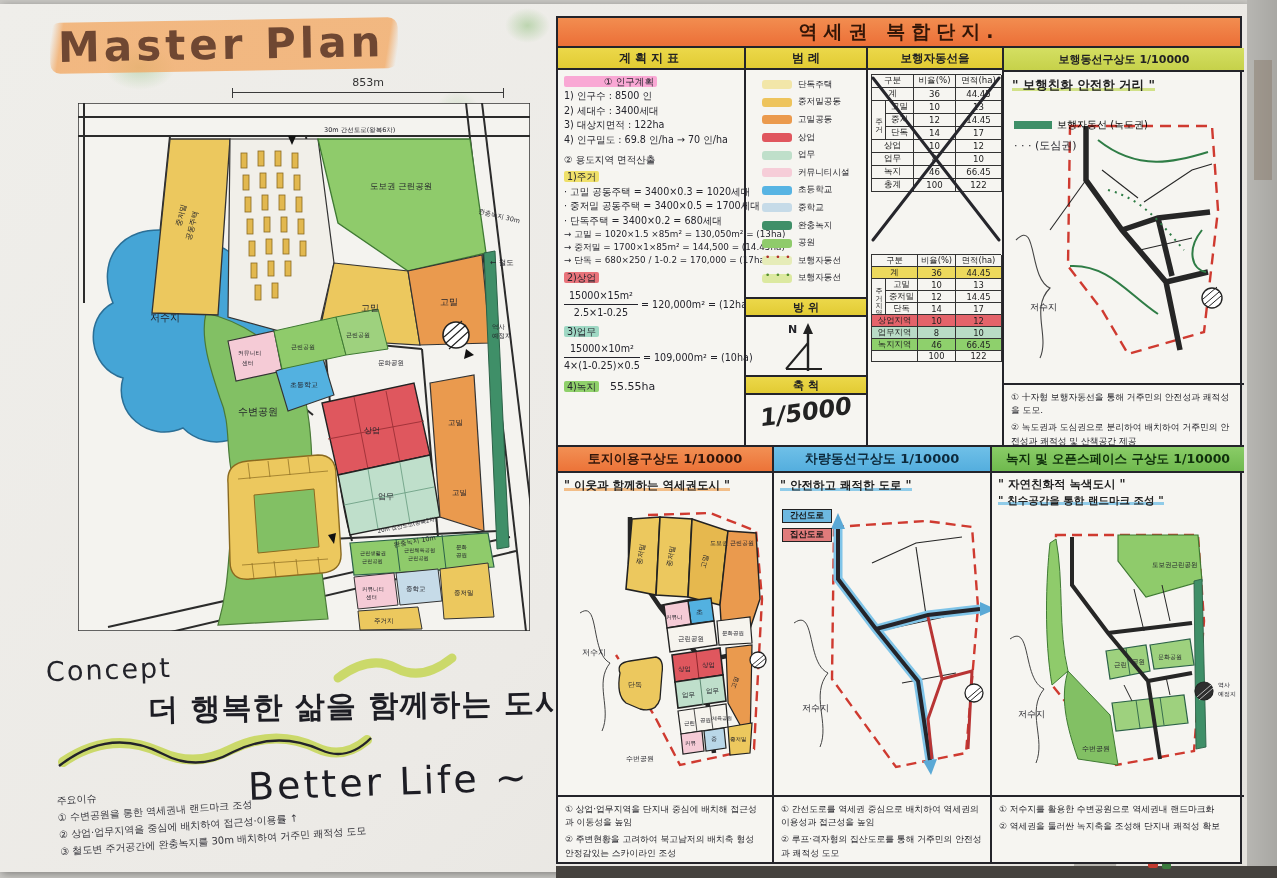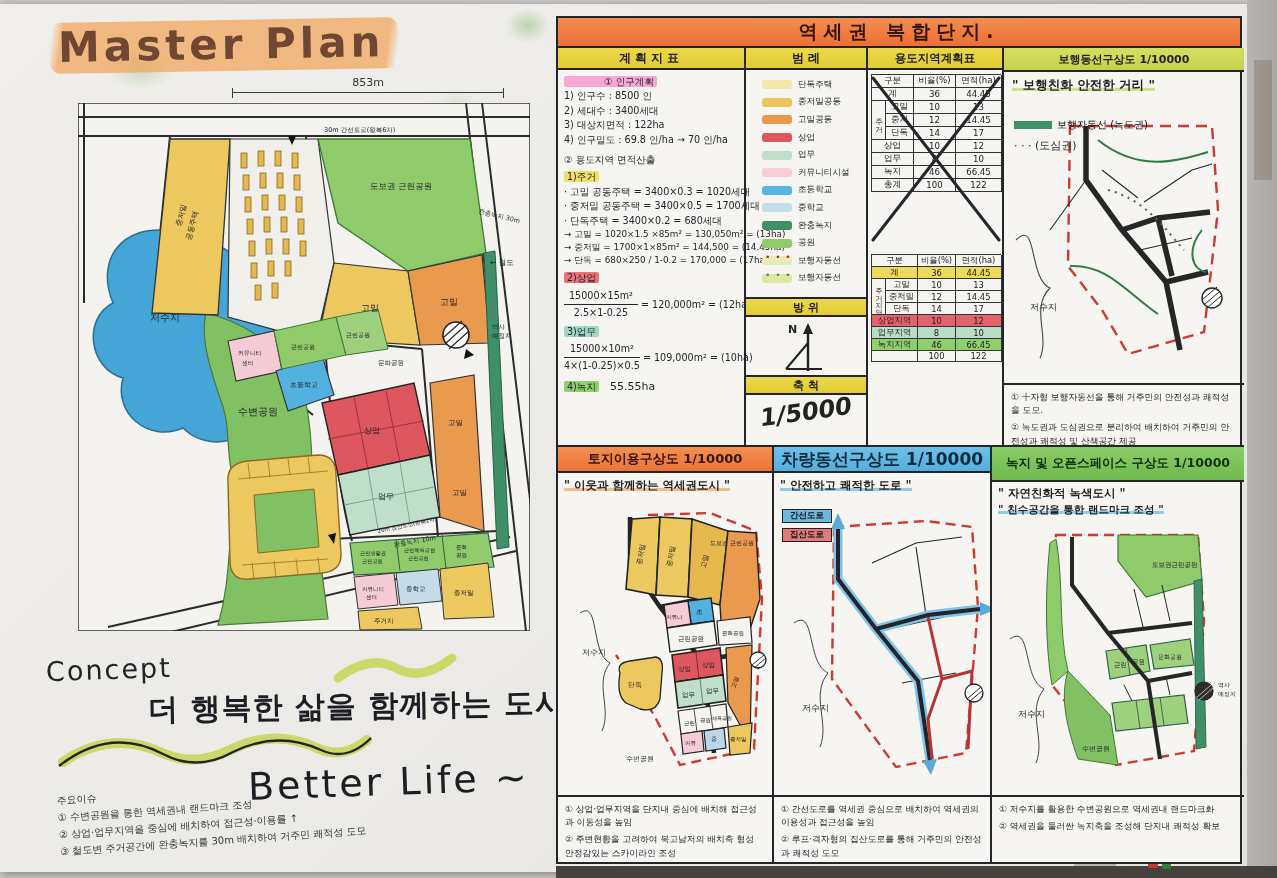--- a/index.html
+++ b/index.html
@@ -335,21 +335,21 @@
         <path d="M34 8 V52" stroke="#222" stroke-width="2.4" fill="none"></path>
         <polygon points="29,15 34,4 39,15" fill="#222"></polygon>
         <path d="M12 50 L34 24" stroke="#222" stroke-width="2" fill="none"></path>
         <path d="M12 50 H48" stroke="#222" stroke-width="2" fill="none"></path>
       </svg>
       <div class="phead yhead abs" style="left:0;top:327px;width:100%;height:20px;font-size:11px;border-top:2px solid #24242a">축  척</div>
       <div class="abs" style="left:0;top:350px;width:100%;text-align:center;font-size:24px;font-weight:bold;font-style:italic;color:#222;transform:rotate(-8deg)">1/5000</div>
     </div>
 
     <div class="abs panel" style="left:310px;top:30px;width:136px;height:397px;border-right:2px solid #24242a">
-      <div class="phead yhead" style="height:22px;font-size:11.5px">용도지역계획표</div>
+      <div class="phead yhead" style="height:22px;font-size:11.5px">보행자동선을</div>
 
       <div class="abs" style="left:3px;top:26px;width:130px;height:170px">
         <div class="ttab" style="grid-template-columns:14px 28px 42px 46px;border-top:1px solid #333;border-left:1px solid #333">
           <div style="grid-column:1/3">구분</div>
             <div>비율(%)</div>
             <div>면적(ha)</div>
           <div style="grid-column:1/3">계</div>
             <div>36</div>
             <div>44.45</div>
           <div style="grid-row:3/6;writing-mode:vertical-rl;font-size:7.5px">주거</div>
@@ -514,21 +514,21 @@
         <text x="22" y="152" font-size="8">저수지</text>
         <text x="66" y="258" font-size="7">수변공원</text>
       </svg>
       <div class="note-box abs" style="left:0;top:348px;width:100%;height:71px">
         <p>① 상업·업무지역을 단지내 중심에 배치해 접근성과 이동성을 높임</p>
         <p>② 주변현황을 고려하여 북고남저의 배치축 형성 안정감있는 스카이라인 조성</p>
       </div>
     </div>
 
     <div class="abs panel" style="left:216px;top:427px;width:218px;height:419px;border-top:2px solid #24242a;border-right:2px solid #24242a">
-      <div class="phead" style="height:26px;font-size:17px;background:linear-gradient(180deg,#6fc0e8,#54aede);color:#0d2a3c">차량동선구상도 1/10000</div>
+      <div class="phead" style="height:26px;font-size:13px;background:linear-gradient(180deg,#6fc0e8,#54aede);color:#0d2a3c">차량동선구상도 1/10000</div>
       <div style="padding:5px 6px 0;font-size:11.5px" class="quote"><span class="wavy-b">" 안전하고  쾌적한  도로 "</span></div>
       <div class="abs" style="left:8px;top:62px;z-index:2;display:flex;flex-direction:column;gap:5px">
         <span class="chip" style="background:#6db8e0">간선도로</span>
         <span class="chip" style="background:#e07b7b">집산도로</span>
       </div>
       <svg class="abs" style="left:2px;top:56px" width="214" height="288" viewBox="0 0 214 288">
         <path d="M58 24 L150 18 L196 24 L202 104 L190 250 L120 264 L56 176 Z" fill="none" stroke="#cf3a30" stroke-width="2.4" stroke-dasharray="10 6"></path>
         <path d="M18 120 C40 104 30 160 52 170 C34 192 54 220 44 244" stroke="#444" stroke-width="1" fill="none"></path>
         <g stroke="#262626" stroke-width="1.1" fill="none">
           <path d="M96 60 L140 40 L186 34"></path>
@@ -561,21 +561,21 @@
         </g>
         <text x="26" y="208" font-size="9">저수지</text>
       </svg>
       <div class="note-box abs" style="left:0;top:348px;width:100%;height:71px">
         <p>① 간선도로를 역세권 중심으로 배치하여 역세권의 이용성과 접근성을 높임</p>
         <p>② 루프·격자형의 집산도로를 통해 거주민의 안전성과 쾌적성 도모</p>
       </div>
     </div>
 
     <div class="abs panel" style="left:434px;top:427px;width:252px;height:419px;border-top:2px solid #24242a">
-      <div class="phead" style="height:35px;font-size:12.5px;background:linear-gradient(180deg,#8acc67,#6fb94e);color:#10300c">녹지 및 오픈스페이스 구상도 1/10000</div>
+      <div class="phead" style="height:26px;font-size:12.5px;background:linear-gradient(180deg,#8acc67,#6fb94e);color:#10300c">녹지 및 오픈스페이스 구상도 1/10000</div>
       <div style="padding:4px 6px 0;font-size:11.5px" class="quote">" 자연친화적  녹색도시 "</div>
       <div style="padding:2px 6px 0;font-size:10.5px" class="quote"><span class="wavy-b">" 친수공간을 통한  랜드마크 조성 "</span></div>
       <svg class="abs" style="left:2px;top:72px" width="248" height="272" viewBox="0 0 248 272">
         <path d="M62 16 L204 16 L210 102 L200 232 L122 246 L58 166 Z" fill="none" stroke="#cf3a30" stroke-width="2.4" stroke-dasharray="10 6"></path>
         <path d="M16 120 C38 104 28 160 50 170 C32 192 52 220 42 244" stroke="#444" stroke-width="1" fill="none"></path>
         <polygon points="124,16 204,16 208,62 152,78 124,42" fill="#8fcb6b" stroke="#3f7a33" stroke-width="1.2"></polygon>
         <path d="M62 20 C70 62 64 112 74 152 L58 166 C50 120 52 60 56 24 Z" fill="#8fcb6b" stroke="#3f7a33" stroke-width="1"></path>
         <path d="M74 152 L116 196 L124 246 L84 240 C72 206 66 178 74 152 Z" fill="#82c064" stroke="#3f7a33" stroke-width="1"></path>
         <polygon points="112,132 152,126 156,152 116,160" fill="#9ed17e" stroke="#2c6248" stroke-width="1.2"></polygon>
         <path d="M132 129 L136 156" stroke="#2c6248" stroke-width="0.9"></path>

